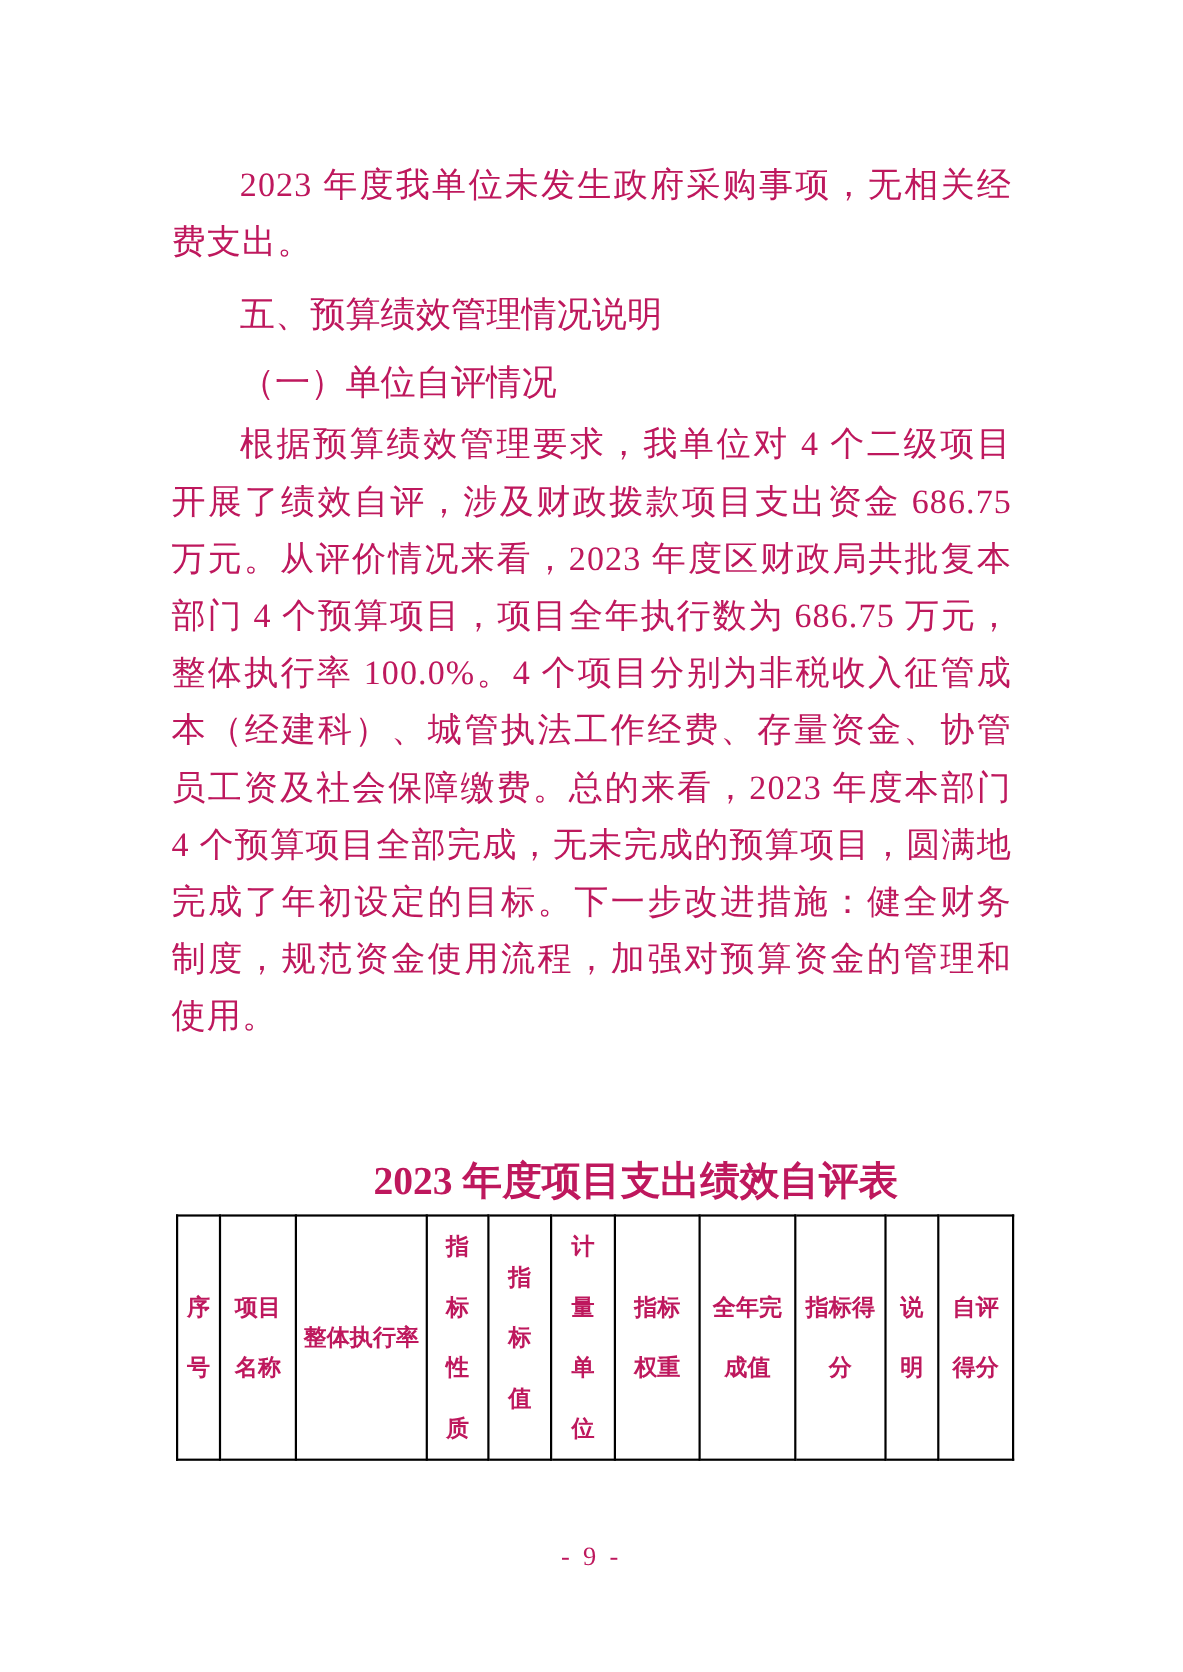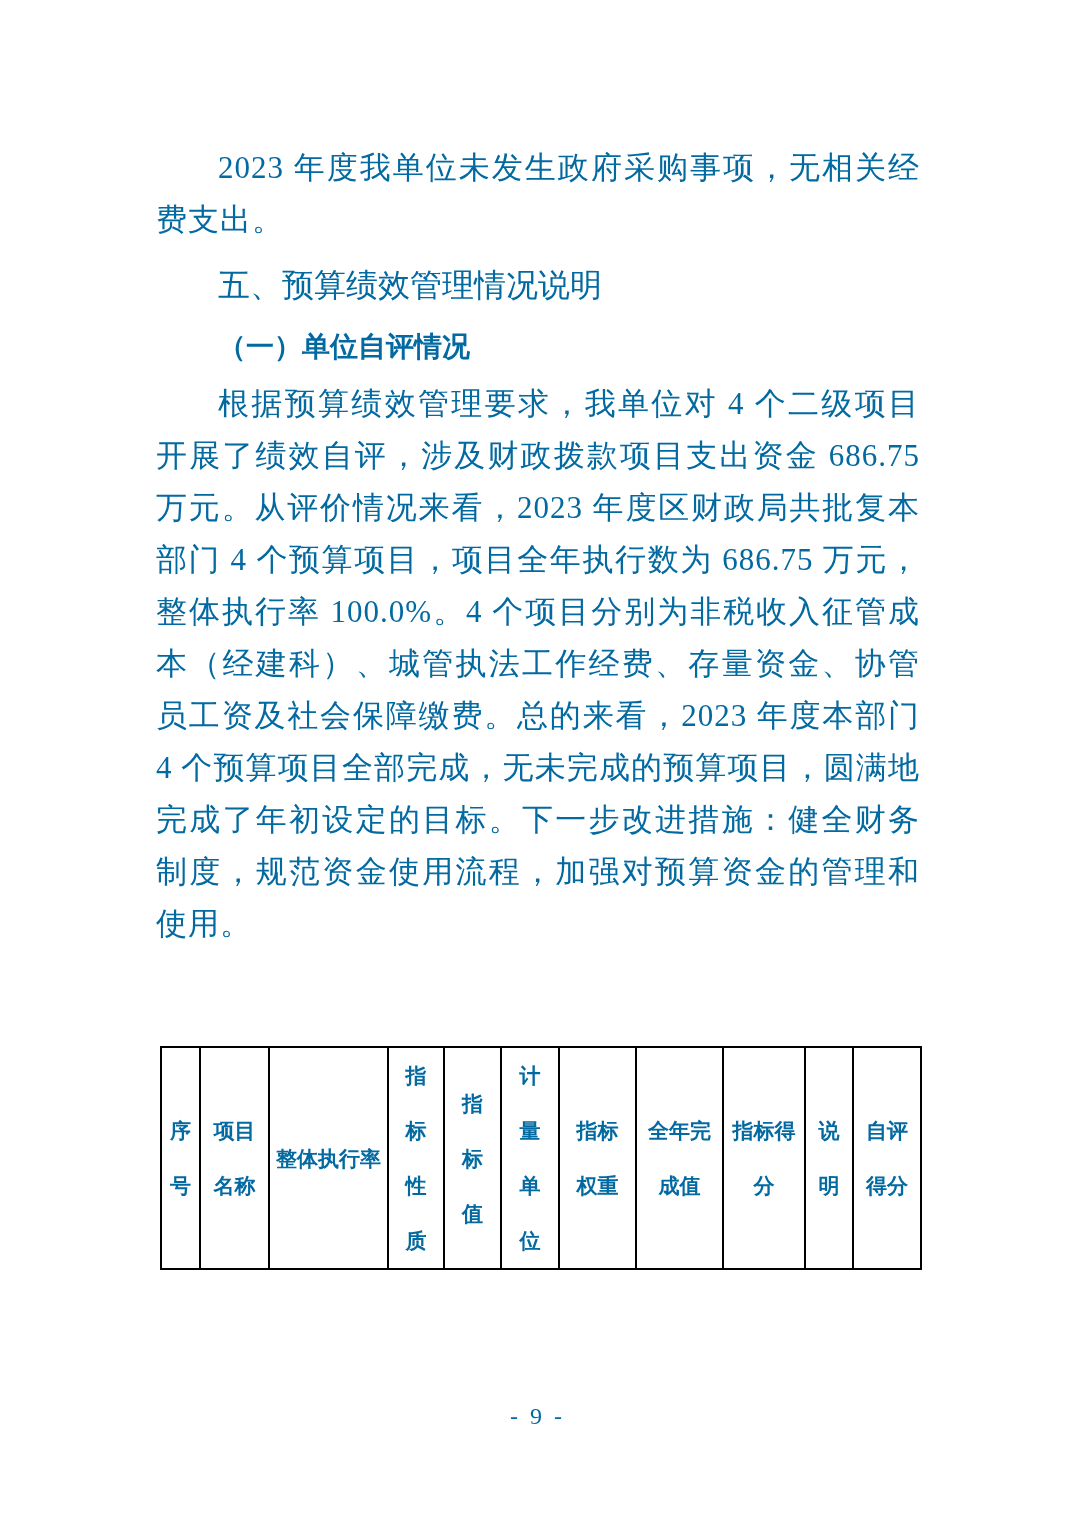--- a/index.html
+++ b/index.html
@@ -1,21 +1,21 @@
 <!DOCTYPE html>
 <html><head>
 <meta charset="utf-8">
 <style>
   html, body { margin:0; padding:0; background:#ffffff; }
   .page {
     position:relative;
     width:1075px;
     height:1520px;
     background:#ffffff;
-    color:#0369a1;
+    color:#be185d;
     font-family:"Liberation Serif","DejaVu Serif",serif;
     overflow:hidden;
   }
   .content { padding:142px 155px 0 156px; }
 
   .body-para {
     margin:0;
     font-size:31px;
     line-height:52px;
     text-align:justify;
@@ -25,23 +25,23 @@
   .section-heading {
     margin:8px 0 0 0;
     font-size:32px;
     line-height:62px;
     font-weight:normal;
     font-family:"Liberation Sans","DejaVu Sans",sans-serif;
     text-indent:62px;
   }
   .sub-heading {
     margin:0;
-    font-size:28px;
+    font-size:32px;
     line-height:62px;
-    font-weight:bold;
+    font-weight:normal;
     text-indent:62px;
   }
 
   .table-title-block {
     margin-top:96px;
     padding-left:80px;
     text-align:center;
   }
   .table-title {
     font-size:36px;
@@ -89,20 +89,21 @@
 
     <p class="body-para">2023 年度我单位未发生政府采购事项，无相关经费支出。</p>
 
     <h2 class="section-heading">五、预算绩效管理情况说明</h2>
 
     <h3 class="sub-heading">（一）单位自评情况</h3>
 
     <p class="body-para">根据预算绩效管理要求，我单位对 4 个二级项目开展了绩效自评，涉及财政拨款项目支出资金 686.75 万元。从评价情况来看，2023 年度区财政局共批复本部门 4 个预算项目，项目全年执行数为 686.75 万元，整体执行率 100.0%。4 个项目分别为非税收入征管成本（经建科）、城管执法工作经费、存量资金、协管员工资及社会保障缴费。总的来看，2023 年度本部门 4 个预算项目全部完成，无未完成的预算项目，圆满地完成了年初设定的目标。下一步改进措施：健全财务制度，规范资金使用流程，加强对预算资金的管理和使用。</p>
 
     <div class="table-title-block">
+      <div class="table-title">2023 年度项目支出绩效自评表</div>
     </div>
 
     <table class="self-eval-table">
       <colgroup>
         <col style="width:39px">
         <col style="width:69px">
         <col style="width:119px">
         <col style="width:56px">
         <col style="width:57px">
         <col style="width:58px">

